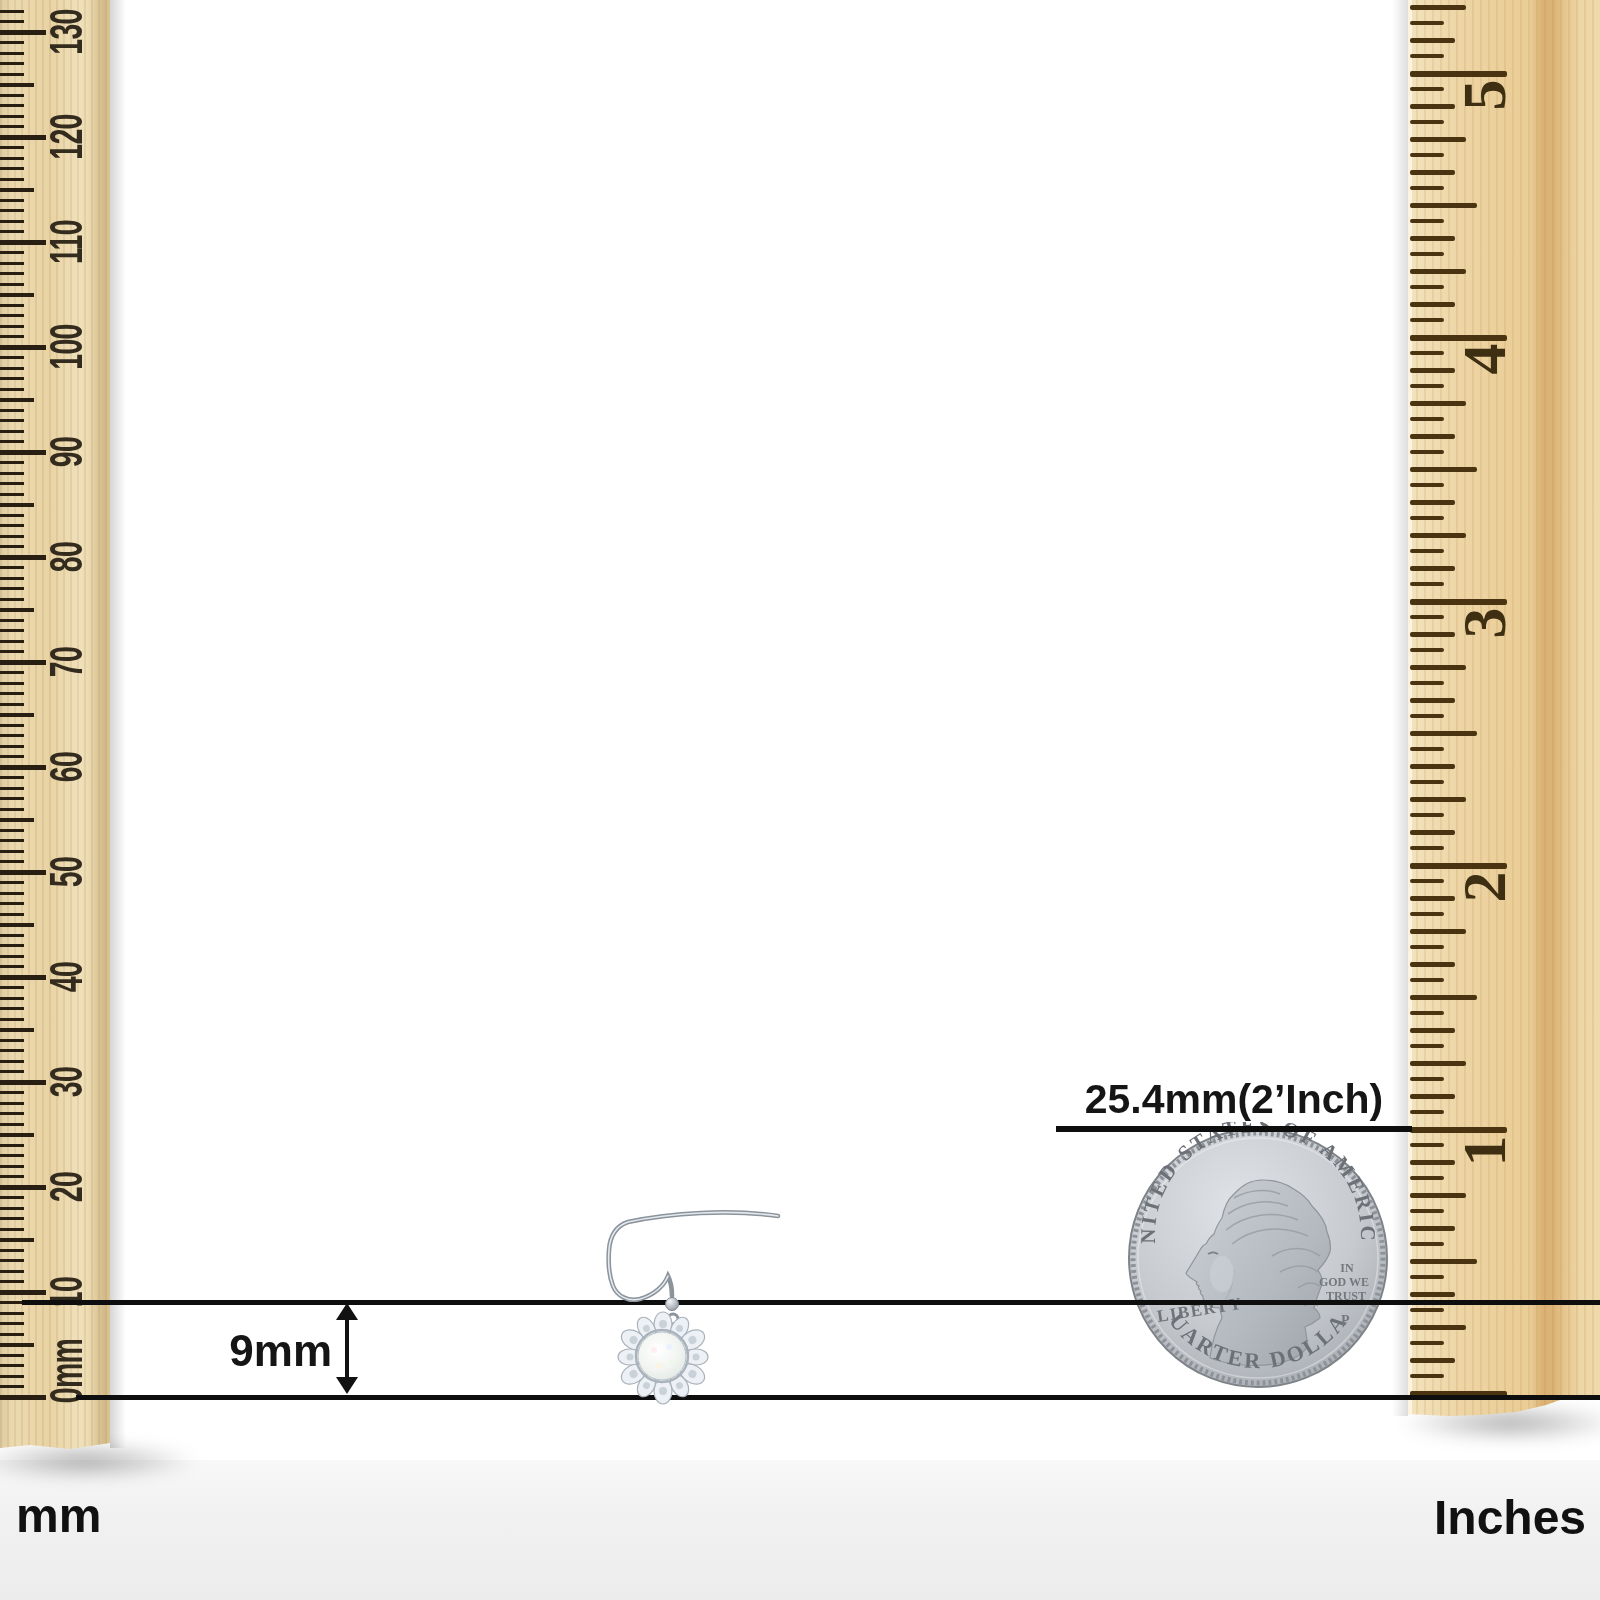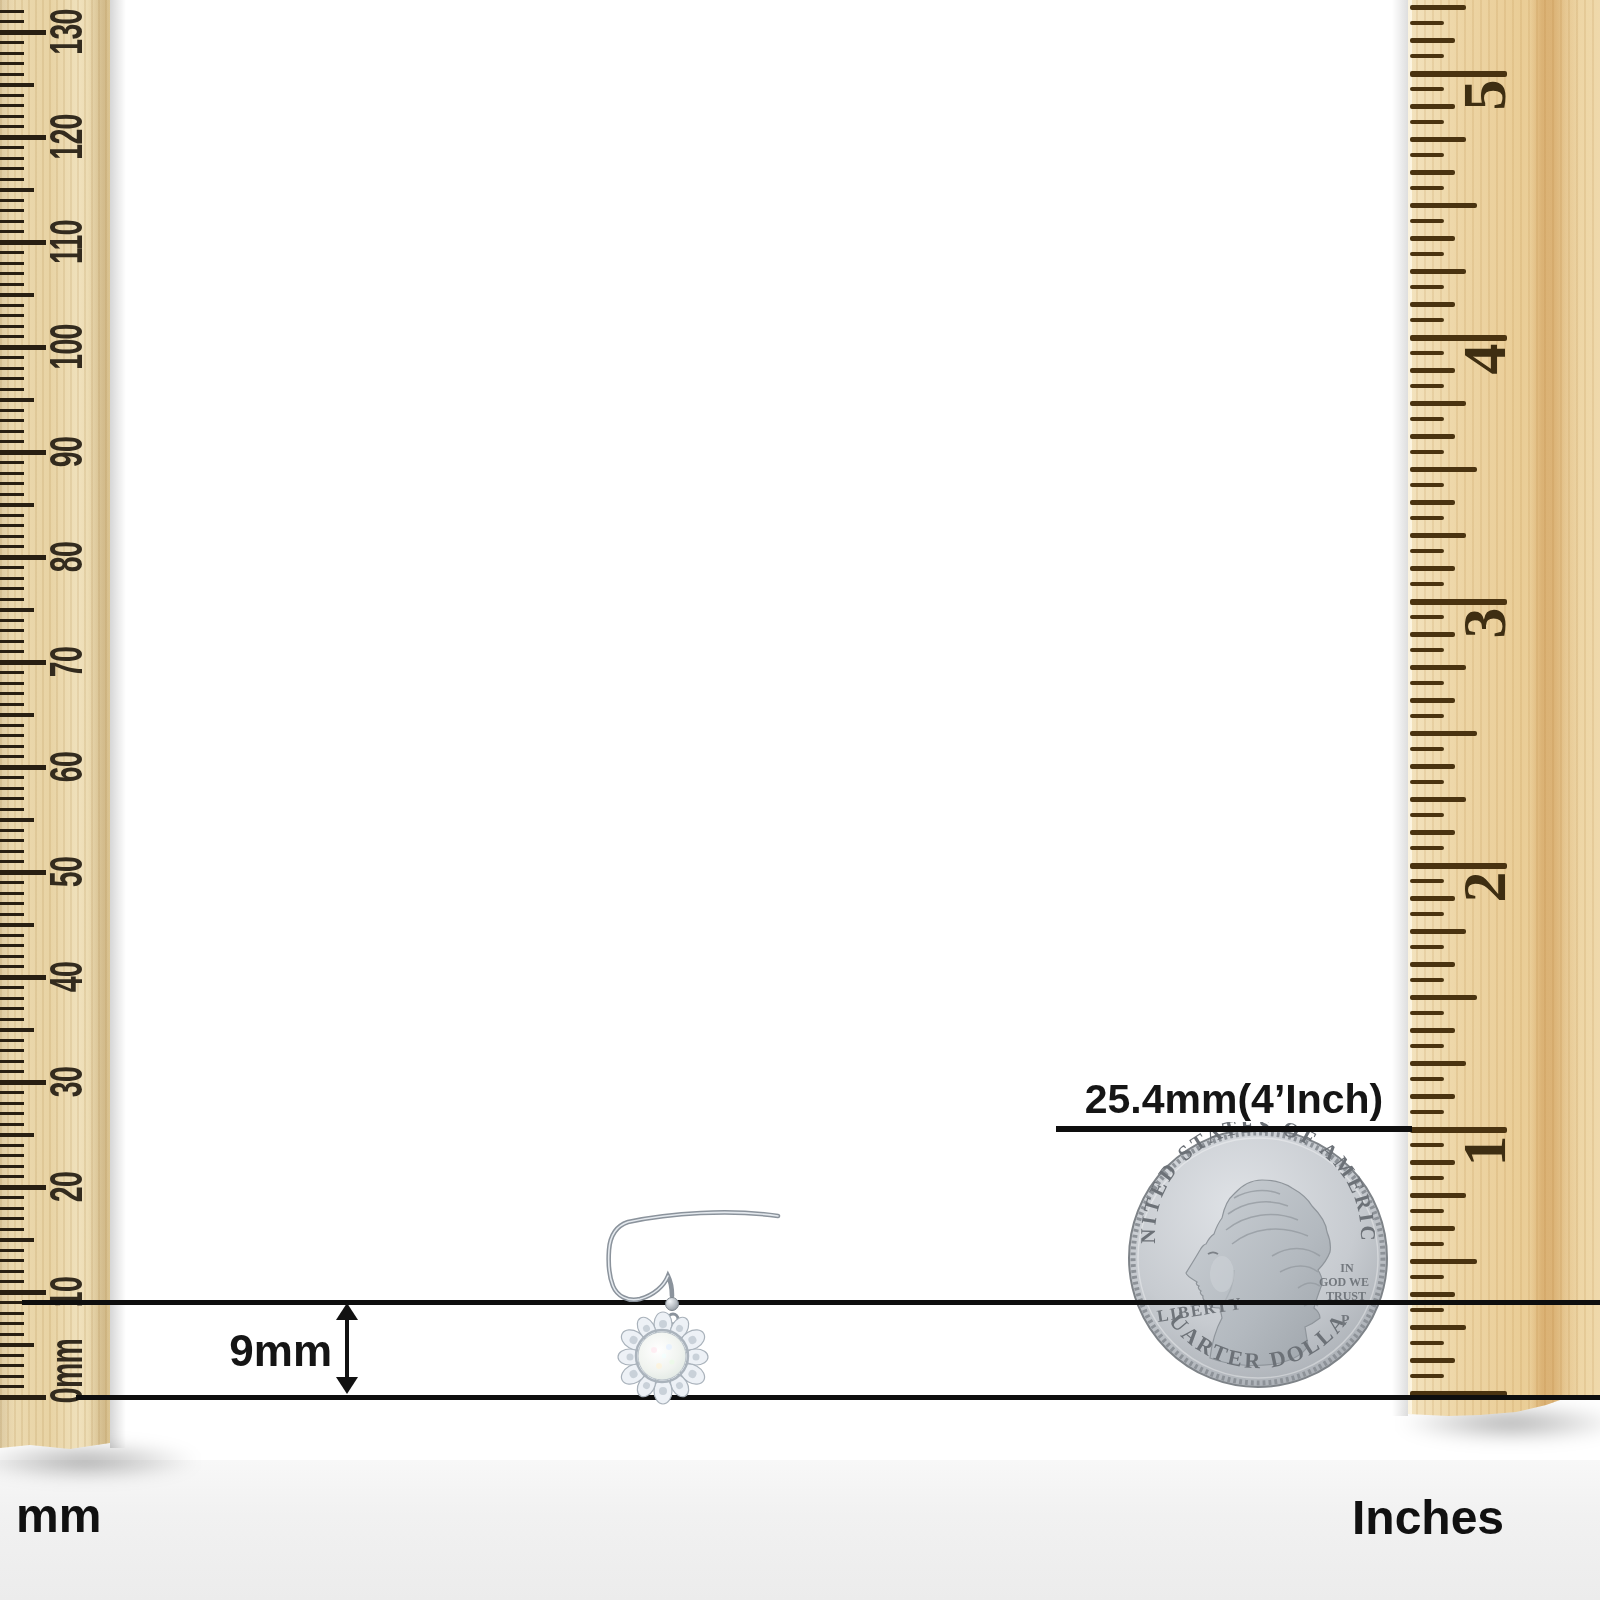--- a/index.html
+++ b/index.html
@@ -79,21 +79,21 @@
   .size-arrow{position:absolute;left:336px;top:1303px;width:22px;height:91px;z-index:50;}
   .size-arrow .shaft{position:absolute;left:9px;top:9px;width:4px;height:73px;background:#111;}
   .size-arrow .head-up{position:absolute;left:0;top:0;width:0;height:0;
     border-left:11px solid transparent;border-right:11px solid transparent;border-bottom:17px solid #111;}
   .size-arrow .head-down{position:absolute;left:0;bottom:0;width:0;height:0;
     border-left:11px solid transparent;border-right:11px solid transparent;border-top:17px solid #111;}
 
   
   .unit-label{position:absolute;z-index:50;font-size:48px;font-weight:bold;color:#111;}
   .unit-label.mm{left:16px;top:1488px;}
-  .unit-label.inches{left:1352px;top:1490px;}
+  .unit-label.inches{left:1434px;top:1490px;}
 </style>
 </head>
 <body>
 
 <div class="stage">
 
   <div class="floor"></div>
 
   <div class="ruler-shadow left"></div>
   <div class="ruler-shadow right"></div>
@@ -418,21 +418,21 @@
       <text x="225" y="150">IN</text>
       <text x="222" y="164">GOD WE</text>
       <text x="224" y="178">TRUST</text>
     </g>
     <text x="219" y="203" font-family="Liberation Serif,serif" font-size="14" font-weight="bold" fill="#73787e">P</text>
   </svg>
 
   <div class="hline top"></div>
   <div class="hline bottom"></div>
 
-  <div class="coin-label">25.4mm(4’Inch)</div>
+  <div class="coin-label">25.4mm(2’Inch)</div>
   <div class="coin-underline"></div>
 
   <svg class="earring" viewBox="0 0 230 235">
     <defs>
       <radialGradient id="opalGrad" cx="42%" cy="38%" r="75%">
         <stop offset="0%" stop-color="#ffffff"></stop>
         <stop offset="58%" stop-color="#f1f4f0"></stop>
         <stop offset="100%" stop-color="#dde6e1"></stop>
       </radialGradient>
       <radialGradient id="ballGrad" cx="35%" cy="30%" r="80%">

